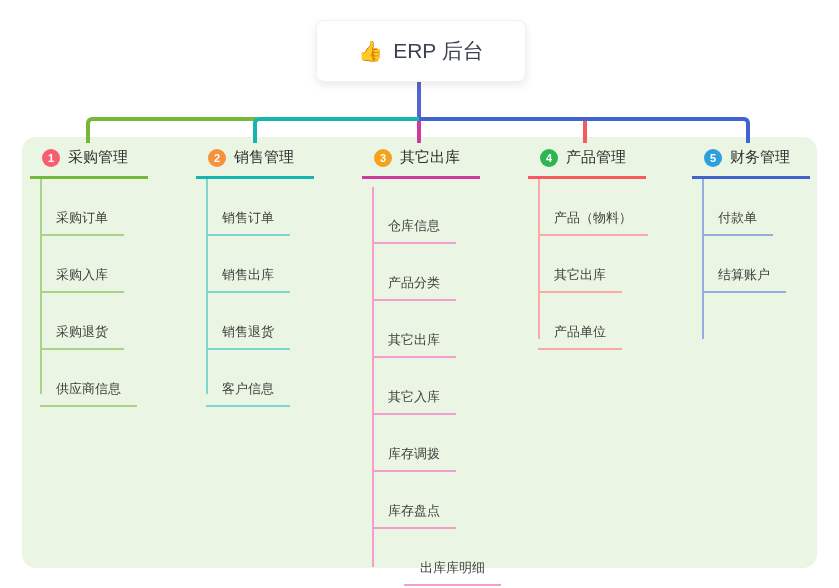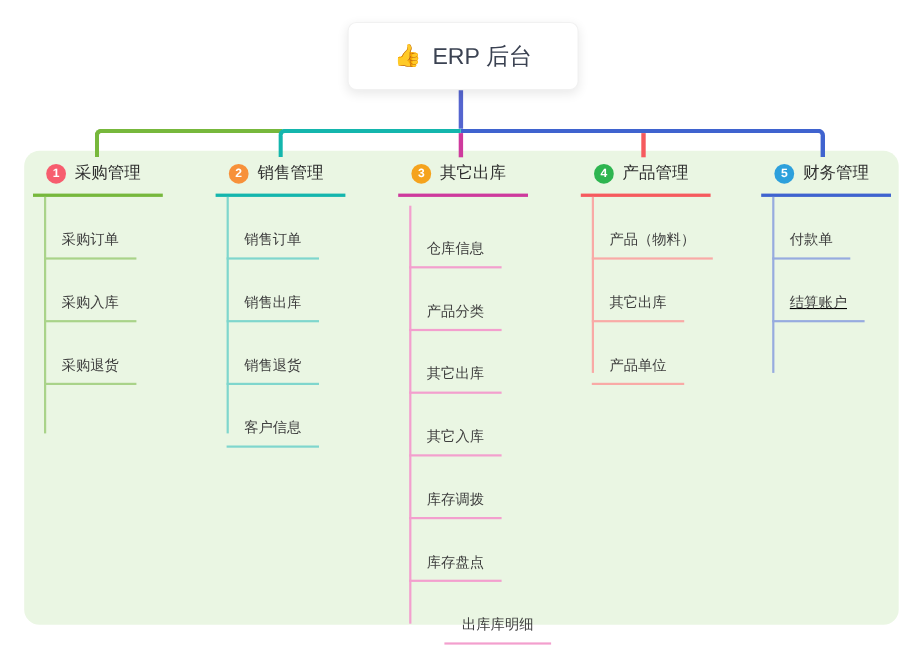--- a/index.html
+++ b/index.html
@@ -70,20 +70,23 @@
         <div class="cline" style="height: 215px; background: rgb(169, 211, 137);"></div>
         <div class="child" style="border-bottom-color: rgb(169, 211, 137);">
           <span>采购订单</span>
         </div>
         <div class="child" style="border-bottom-color: rgb(169, 211, 137);">
           <span>采购入库</span>
         </div>
         <div class="child" style="border-bottom-color: rgb(169, 211, 137);">
           <span>采购退货</span>
         </div>
+        <div class="child" style="border-bottom-color: rgb(169, 211, 137);">
+          <span>供应商信息</span>
+        </div>
       </div>
       <div class="branch" style="left: 196px; border-bottom-color: rgb(20, 182, 173);">
         <span class="badge" style="background: rgb(247, 145, 58);">2</span>
         <span>销售管理</span>
       </div>
       <div class="children" style="left: 206px; top: 179px;">
         <div class="cline" style="height: 215px; background: rgb(127, 214, 205);"></div>
         <div class="child" style="border-bottom-color: rgb(127, 214, 205);">
           <span>销售订单</span>
         </div>
@@ -143,18 +146,18 @@
       </div>
       <div class="branch" style="left: 692px; border-bottom-color: rgb(63, 99, 207);">
         <span class="badge" style="background: rgb(45, 160, 220);">5</span>
         <span>财务管理</span>
       </div>
       <div class="children" style="left: 702px; top: 179px;">
         <div class="cline" style="height: 160px; background: rgb(151, 171, 223);"></div>
         <div class="child" style="border-bottom-color: rgb(151, 171, 223);">
           <span>付款单</span>
         </div>
-        <div class="child" style="border-bottom-color: rgb(151, 171, 223); text-decoration: underline;">
+        <div class="child" style="border-bottom-color: rgb(151, 171, 223);">
           <span>结算账户</span>
         </div>
       </div>
     </div>
 </div>
 
 </body></html>

